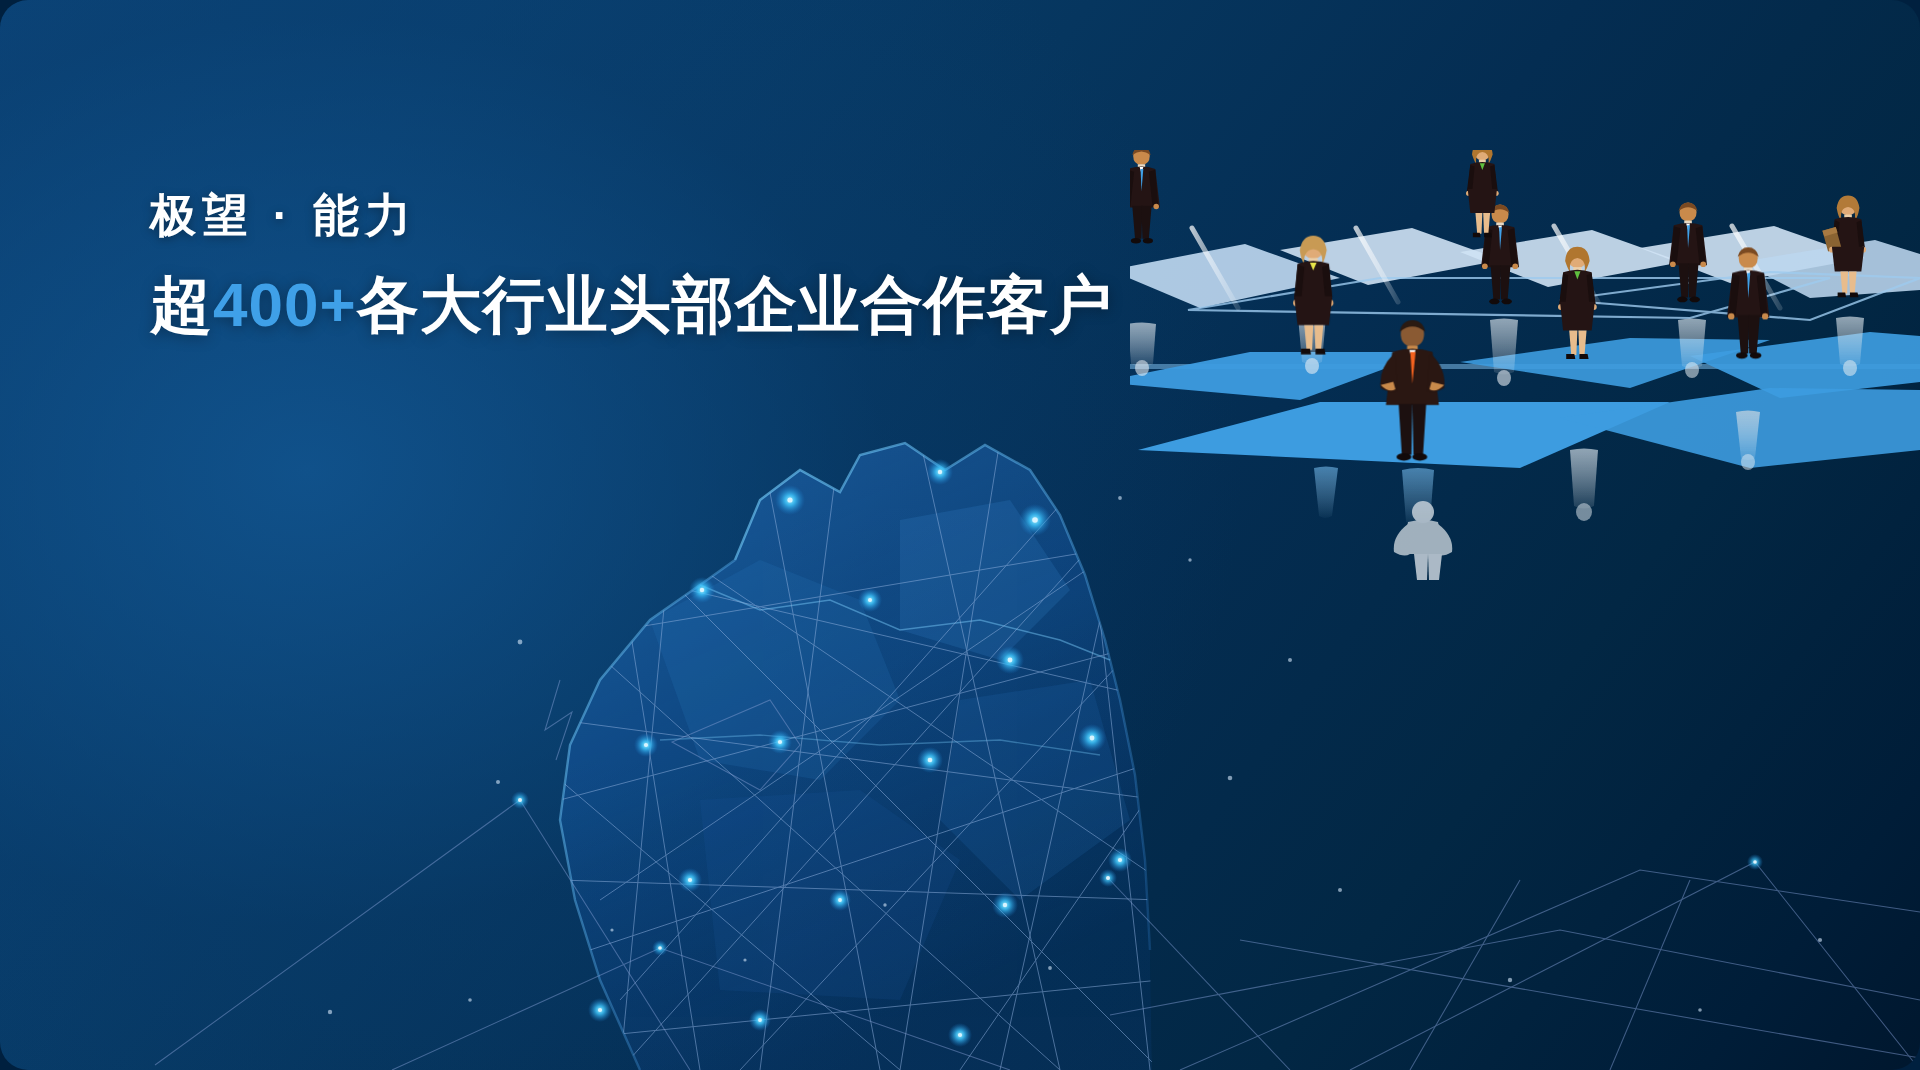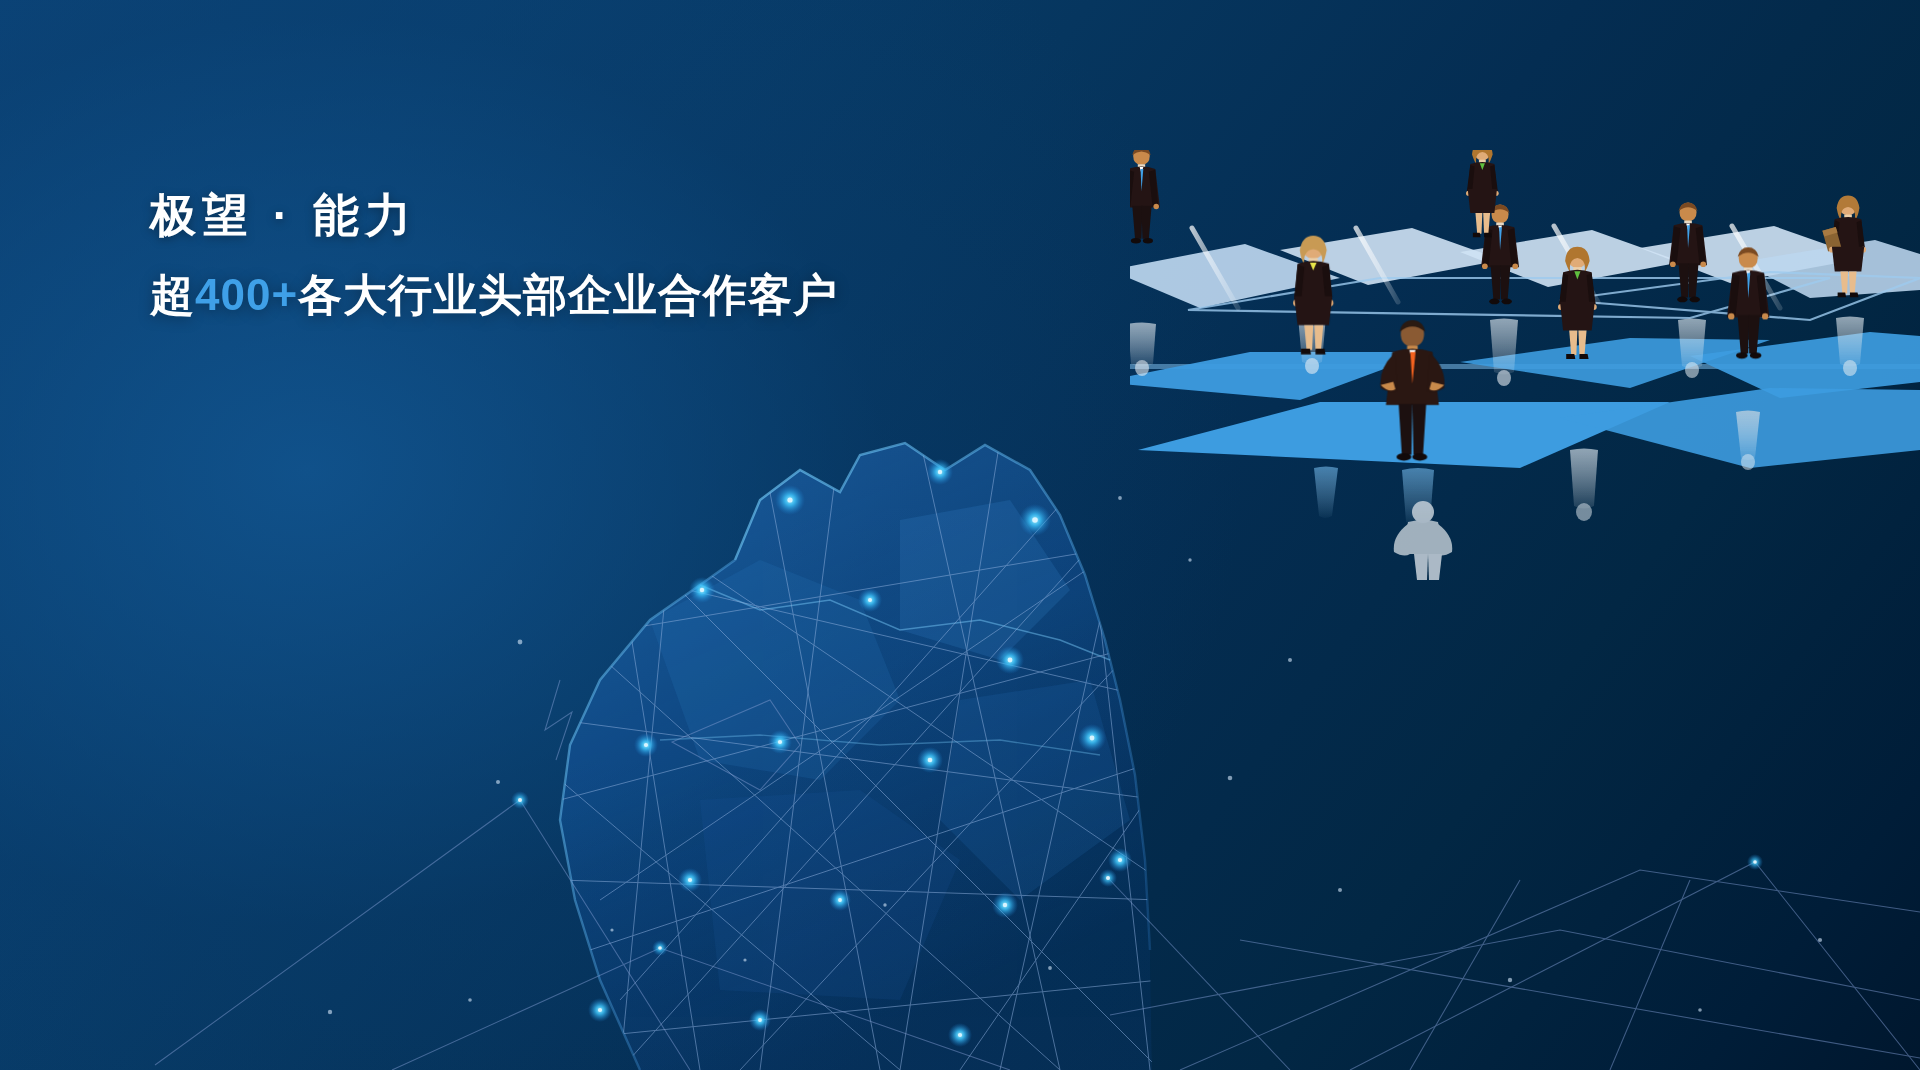--- a/index.html
+++ b/index.html
@@ -6,35 +6,35 @@
   *{box-sizing:border-box;}
   .stage{
     position:relative;width:1920px;height:1070px;overflow:hidden;
     font-family:"Liberation Sans","DejaVu Sans",sans-serif;
     background:
       radial-gradient(ellipse 1100px 900px at 18% 46%, rgba(14,78,135,0.85) 0%, rgba(10,60,110,0.35) 45%, rgba(0,34,70,0) 75%),
       linear-gradient(128deg,#0a3f70 0%,#083a68 22%,#063venue 0%,#04305c 45%,#022a52 65%,#001f3f 85%,#001834 100%);
   }
   .stage{background:
       radial-gradient(ellipse 1200px 950px at 16% 44%, rgba(18,86,146,0.80) 0%, rgba(10,62,112,0.32) 48%, rgba(0,34,70,0) 78%),
-      linear-gradient(127deg,#0b4478 0%,#094070 18%,#06365f 40%,#042d52 58%,#022744 76%,#001d38 92%,#00172e 100%);}
+      linear-gradient(127deg,#0b4478 0%,#094070 18%,#06365f 40%,#042d52 58%,#022744 76%,#001d38 92%,#00172e 100%); border-radius: 28px;}
 
   
   .netlayer{position:absolute;inset:0;}
   .netlayer svg{position:absolute;inset:0;display:block;}
 
   
   .textblock{position:absolute;left:150px;top:188px;}
   .eyebrow{
     font-size:46px;font-weight:700;color:#ffffff;letter-spacing:6px;
     line-height:1.18;white-space:nowrap;
     text-shadow:0 2px 10px rgba(0,0,0,.35);
   }
   .headline{
-    margin-top:28px;font-size:44px;font-weight:800;color:#ffffff;
+    margin-top:28px;font-size:62px;font-weight:800;color:#ffffff;
     letter-spacing:1px;line-height:1.12;white-space:nowrap;
     text-shadow:0 2px 14px rgba(0,0,0,.35);
   }
   .headline .num{color:#3fa0e8;}
   .subline{
     margin-top:22px;font-size:33px;font-weight:400;color:#e9f1f8;
     letter-spacing:2px;line-height:1.2;white-space:nowrap;
     text-shadow:0 1px 6px rgba(0,0,0,.3);
   }
 

